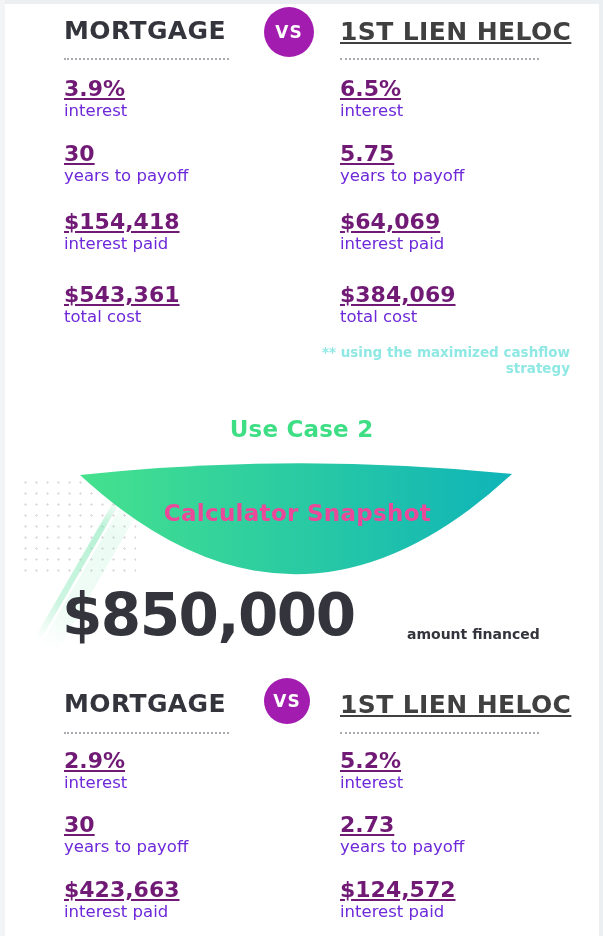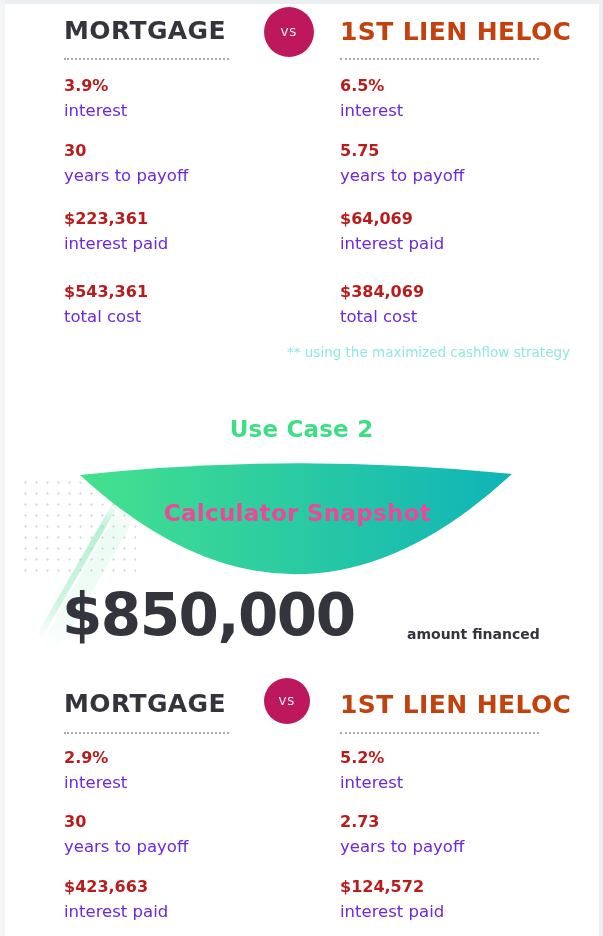--- a/index.html
+++ b/index.html
@@ -10,30 +10,30 @@
   
   .edge-top{position:absolute;left:0;top:0;width:603px;height:4px;background:#eceff1;}
   .edge-left{position:absolute;left:0;top:0;width:5px;height:936px;background:#f2f4f5;}
   .edge-right{position:absolute;left:599px;top:0;width:4px;height:936px;background:#eceff1;}
 
   .abs{position:absolute;}
   .col-left{left:64px;}
   .col-right{left:340px;}
 
   .h-title{font-size:25px;font-weight:bold;letter-spacing:.4px;color:#34343d;line-height:1;}
-  .h-title.green{color:#c2410c;}
+  .h-title.green{color:#404040;text-decoration:underline;}
   .vs-badge{
-    background:#be185d;border-radius:50%;color:#ffffff;
+    background:#a21caf;border-radius:50%;color:#ffffff;
     display:flex;align-items:center;justify-content:center;
-    font-weight:normal;font-size:11px;letter-spacing:1px;
+    font-weight:bold;font-size:17px;letter-spacing:1px;
   }
   .divider{height:0;border-top:2px dotted #a8acb1;}
-  .stat-value{font-size:16px;font-weight:bold;color:#b91c1c;line-height:1;}
+  .stat-value{font-size:22px;font-weight:bold;color:#701a75;line-height:1;text-decoration:underline;}
   .stat-label{font-size:16.5px;color:#6d28d9;line-height:1;}
-  .footnote{font-size:13.5px;font-weight:normal;color:#8fe8e4;text-align:right;}
+  .footnote{font-size:13.5px;font-weight:bold;color:#8fe8e4;text-align:right;}
   .section-heading{left:0;width:603px;text-align:center;font-size:23px;font-weight:bold;color:#3ede85;letter-spacing:.2px;}
 
   .banner-svg{left:0;top:450px;}
   .banner-title{left:0;top:500px;width:595px;text-align:center;color:#ec4899;font-size:23px;font-weight:bold;letter-spacing:.3px;}
 
   .dot-grid{
     left:20px;top:477px;width:116px;height:102px;
     background-image:radial-gradient(#e3dde1 1.3px, rgba(0,0,0,0) 1.4px);
     background-size:11px 11px;
   }
@@ -65,21 +65,21 @@
 
   <div class="abs col-right h-title green" style="top:19px;">1ST LIEN HELOC</div>
 
   <div class="abs col-left divider" style="top:58px;width:165px;"></div>
   <div class="abs col-right divider" style="top:58px;width:199px;"></div>
 
   <div class="abs col-left stat-value" style="top:78px;">3.9%</div>
   <div class="abs col-left stat-label" style="top:103px;">interest</div>
   <div class="abs col-left stat-value" style="top:143px;">30</div>
   <div class="abs col-left stat-label" style="top:168px;">years to payoff</div>
-  <div class="abs col-left stat-value" style="top:211px;">$223,361</div>
+  <div class="abs col-left stat-value" style="top:211px;">$154,418</div>
   <div class="abs col-left stat-label" style="top:236px;">interest paid</div>
   <div class="abs col-left stat-value" style="top:284px;">$543,361</div>
   <div class="abs col-left stat-label" style="top:309px;">total cost</div>
 
   <div class="abs col-right stat-value" style="top:78px;">6.5%</div>
   <div class="abs col-right stat-label" style="top:103px;">interest</div>
   <div class="abs col-right stat-value" style="top:143px;">5.75</div>
   <div class="abs col-right stat-label" style="top:168px;">years to payoff</div>
   <div class="abs col-right stat-value" style="top:211px;">$64,069</div>
   <div class="abs col-right stat-label" style="top:236px;">interest paid</div>

